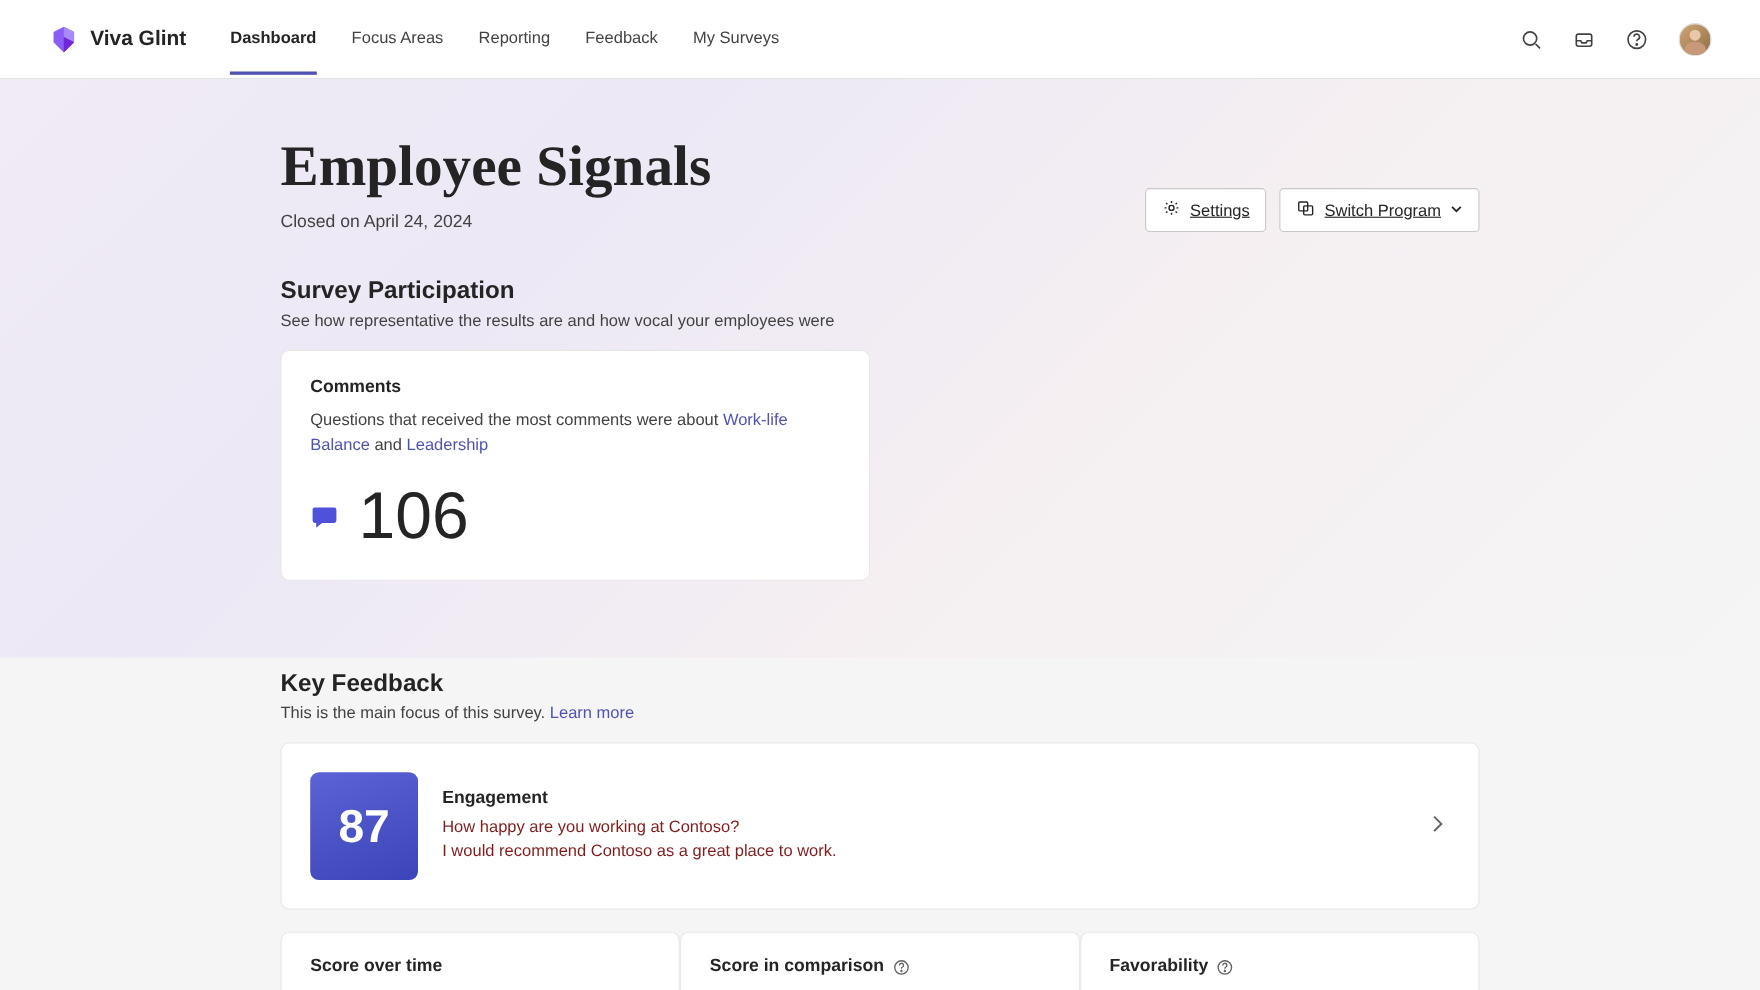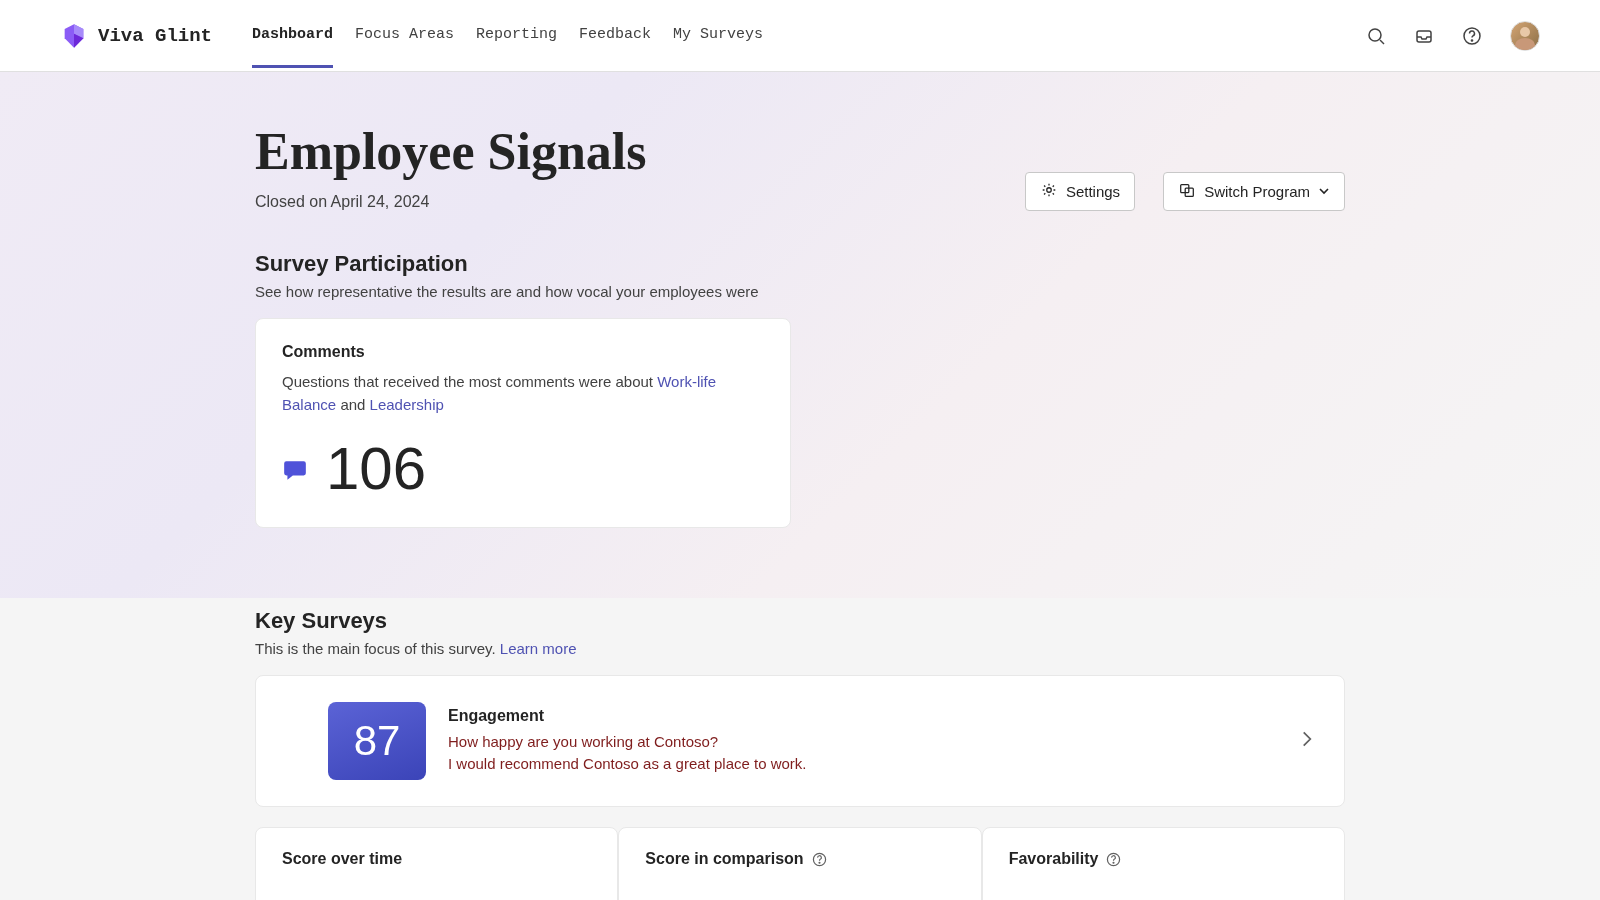--- a/index.html
+++ b/index.html
@@ -7,40 +7,39 @@
       font-family: 'Segoe UI', -apple-system, BlinkMacSystemFont, sans-serif;
       background: #f5f5f5;
       color: #242424;
     }
     .header {
       background: #fff;
       border-bottom: 1px solid #e0e0e0;
       height: 72px;
       display: flex;
       align-items: center;
-      padding: 0 60px;
-      font-family: Liberation Mono, monospace;
+      padding: 0 44px;
     }
     .brand {
       display: flex;
       align-items: center;
       gap: 10px;
       margin-right: 40px;
     }
     .brand-icon {
       width: 28px;
       height: 28px;
     }
     .brand-name {
       font-size: 19px;
       font-weight: 600;
     }
     .nav-tabs {
       display: flex;
-      gap: 22px;
+      gap: 32px;
       flex: 1;
     }
     .nav-tab {
       font-size: 15px;
       color: #424242;
       padding: 22px 0;
       cursor: pointer;
       border-bottom: 3px solid transparent;
       font-weight: 400;
     }
@@ -109,21 +108,22 @@
       font-weight: 600;
       margin-bottom: 12px;
       font-family: Liberation Serif, serif;
     }
     .page-subtitle {
       font-size: 16px;
       color: #424242;
     }
     .title-buttons {
       display: flex;
-      gap: 28px;
+      gap: 12px;
+      text-decoration: underline;
     }
     .btn {
       display: flex;
       align-items: center;
       gap: 8px;
       padding: 8px 14px;
       border: 1px solid #c8c8c8;
       border-radius: 4px;
       background: #fff;
       font-size: 15px;
@@ -223,30 +223,29 @@
       border: 1px solid #e8e8e8;
       padding: 26px;
       display: flex;
       align-items: center;
       gap: 22px;
       margin-bottom: 20px;
       cursor: pointer;
     }
     .score-box {
       width: 98px;
-      height: 78px;
+      height: 98px;
       border-radius: 8px;
       background: linear-gradient(160deg,#5b63d6,#3b44b8);
       color: #fff;
       font-size: 42px;
-      font-weight: 400;
+      font-weight: 700;
       display: flex;
       align-items: center;
       justify-content: center;
-      margin-left: 46px;
     }
     .outcome-body { flex: 1; }
     .outcome-title { font-size: 16px; font-weight: 600; margin-bottom: 6px; }
     .outcome-text { font-size: 15px; color: #7f1d1d; line-height: 1.5; }
     .chev { color: #616161; }
     .bottom-cards {
       display: grid;
       grid-template-columns: 1fr 1fr 1fr;
     }
     .mini-card {
@@ -364,21 +363,21 @@
           </span>
           <div class="big-num">106</div>
         </div>
       </div>
     </div>
   </div>
 </div>
 
 <div class="main">
   <div class="container">
-    <h2 class="section-title">Key Surveys</h2>
+    <h2 class="section-title">Key Feedback</h2>
     <div class="section-sub">
       <span>This is the main focus of this survey. </span><a class="link">Learn more</a>
     </div>
 
     <div class="outcome-card">
       <div class="score-box">87</div>
       <div class="outcome-body">
         <div class="outcome-title">Engagement</div>
         <div class="outcome-text">How happy are you working at Contoso?</div>
         <div class="outcome-text">I would recommend Contoso as a great place to work.</div>

